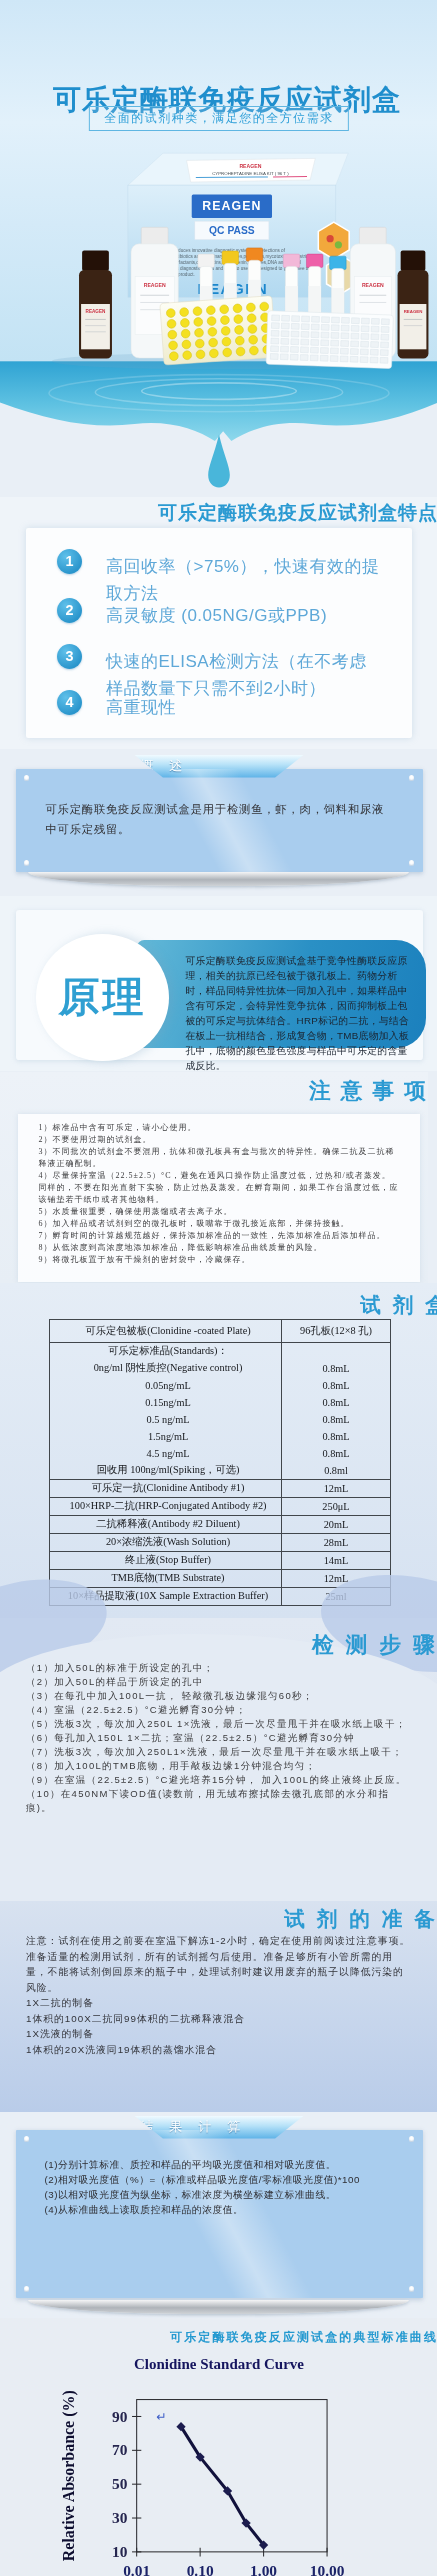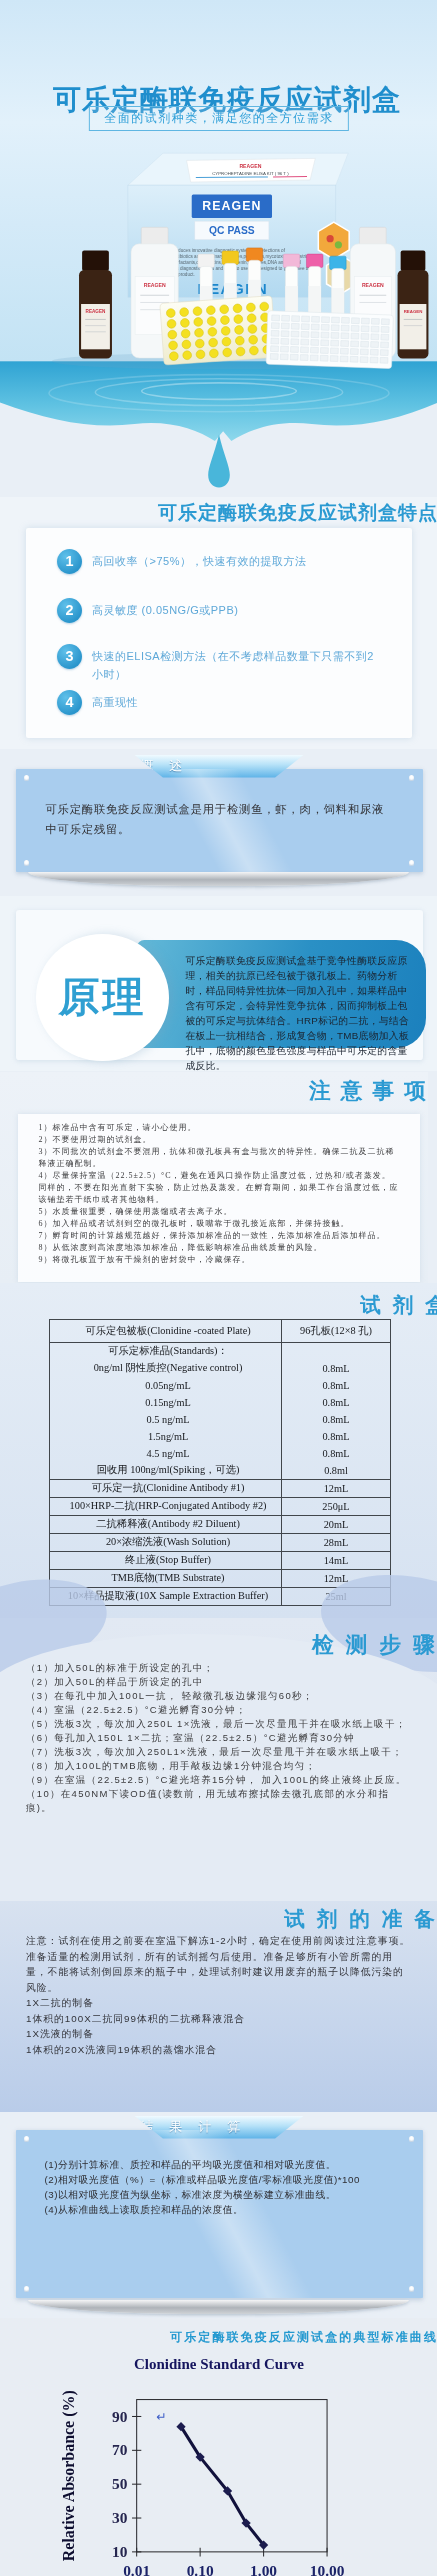--- a/index.html
+++ b/index.html
@@ -24,21 +24,21 @@
   .sec-features{position:absolute;top:497px;left:0;width:438px;height:252px;background:#eff4f9;}
   .big-heading{position:absolute;width:100%;text-align:right;font-weight:bold;color:#2b9ad2;}
   .features-heading{top:3.1px;font-size:19px;letter-spacing:1px;}
   .features-card{position:absolute;top:31px;left:26px;width:386px;height:210px;background:#fcfdfe;
         border-radius:2.1px;box-shadow:0 0 7.2px rgba(150,180,205,.35);}
   .feature-row{position:absolute;left:31px;width:325px;display:flex;align-items:flex-start;}
   .feature-num{flex:0 0 25px;height:25px;border-radius:50%;
         background:radial-gradient(circle at 35% 30%,#5fc0ea,#2a95cc 72%);
         color:#fff;font-size:14.4px;font-weight:bold;text-align:center;line-height:25px;
         box-shadow:0 1px 2.1px rgba(60,130,180,.35);}
-  .feature-text{margin-left:10px;font-size:11px;color:#5ea8d8;line-height:1.6;padding-top:4.1px;letter-spacing:0.5px;}
+  .feature-text{margin-left:24px;font-size:17px;color:#5ea8d8;line-height:1.6;padding-top:4.1px;letter-spacing:0.5px;}
 
   
   .panel{position:absolute;left:15.5px;width:407px;background:#a9cdee;border-radius:1px;
         box-shadow:0 1.5px 4.1px rgba(120,150,180,.35);}
   .panel .sheen{position:absolute;inset:0;pointer-events:none;
         background:linear-gradient(62deg,rgba(255,255,255,0) 44%,rgba(255,255,255,.38) 51%,rgba(255,255,255,0) 60%);}
   .panel-tab{position:absolute;top:-14.4px;left:50%;transform:translateX(-50%);
         width:170px;height:23px;line-height:21.6px;text-align:left;color:#fff;
         font-size:13px;font-weight:normal;letter-spacing:6.2px;text-indent:6.2px;
         background:linear-gradient(180deg,#f0faff 0%,#b7e2f8 42%,#5cb2e7 100%);

